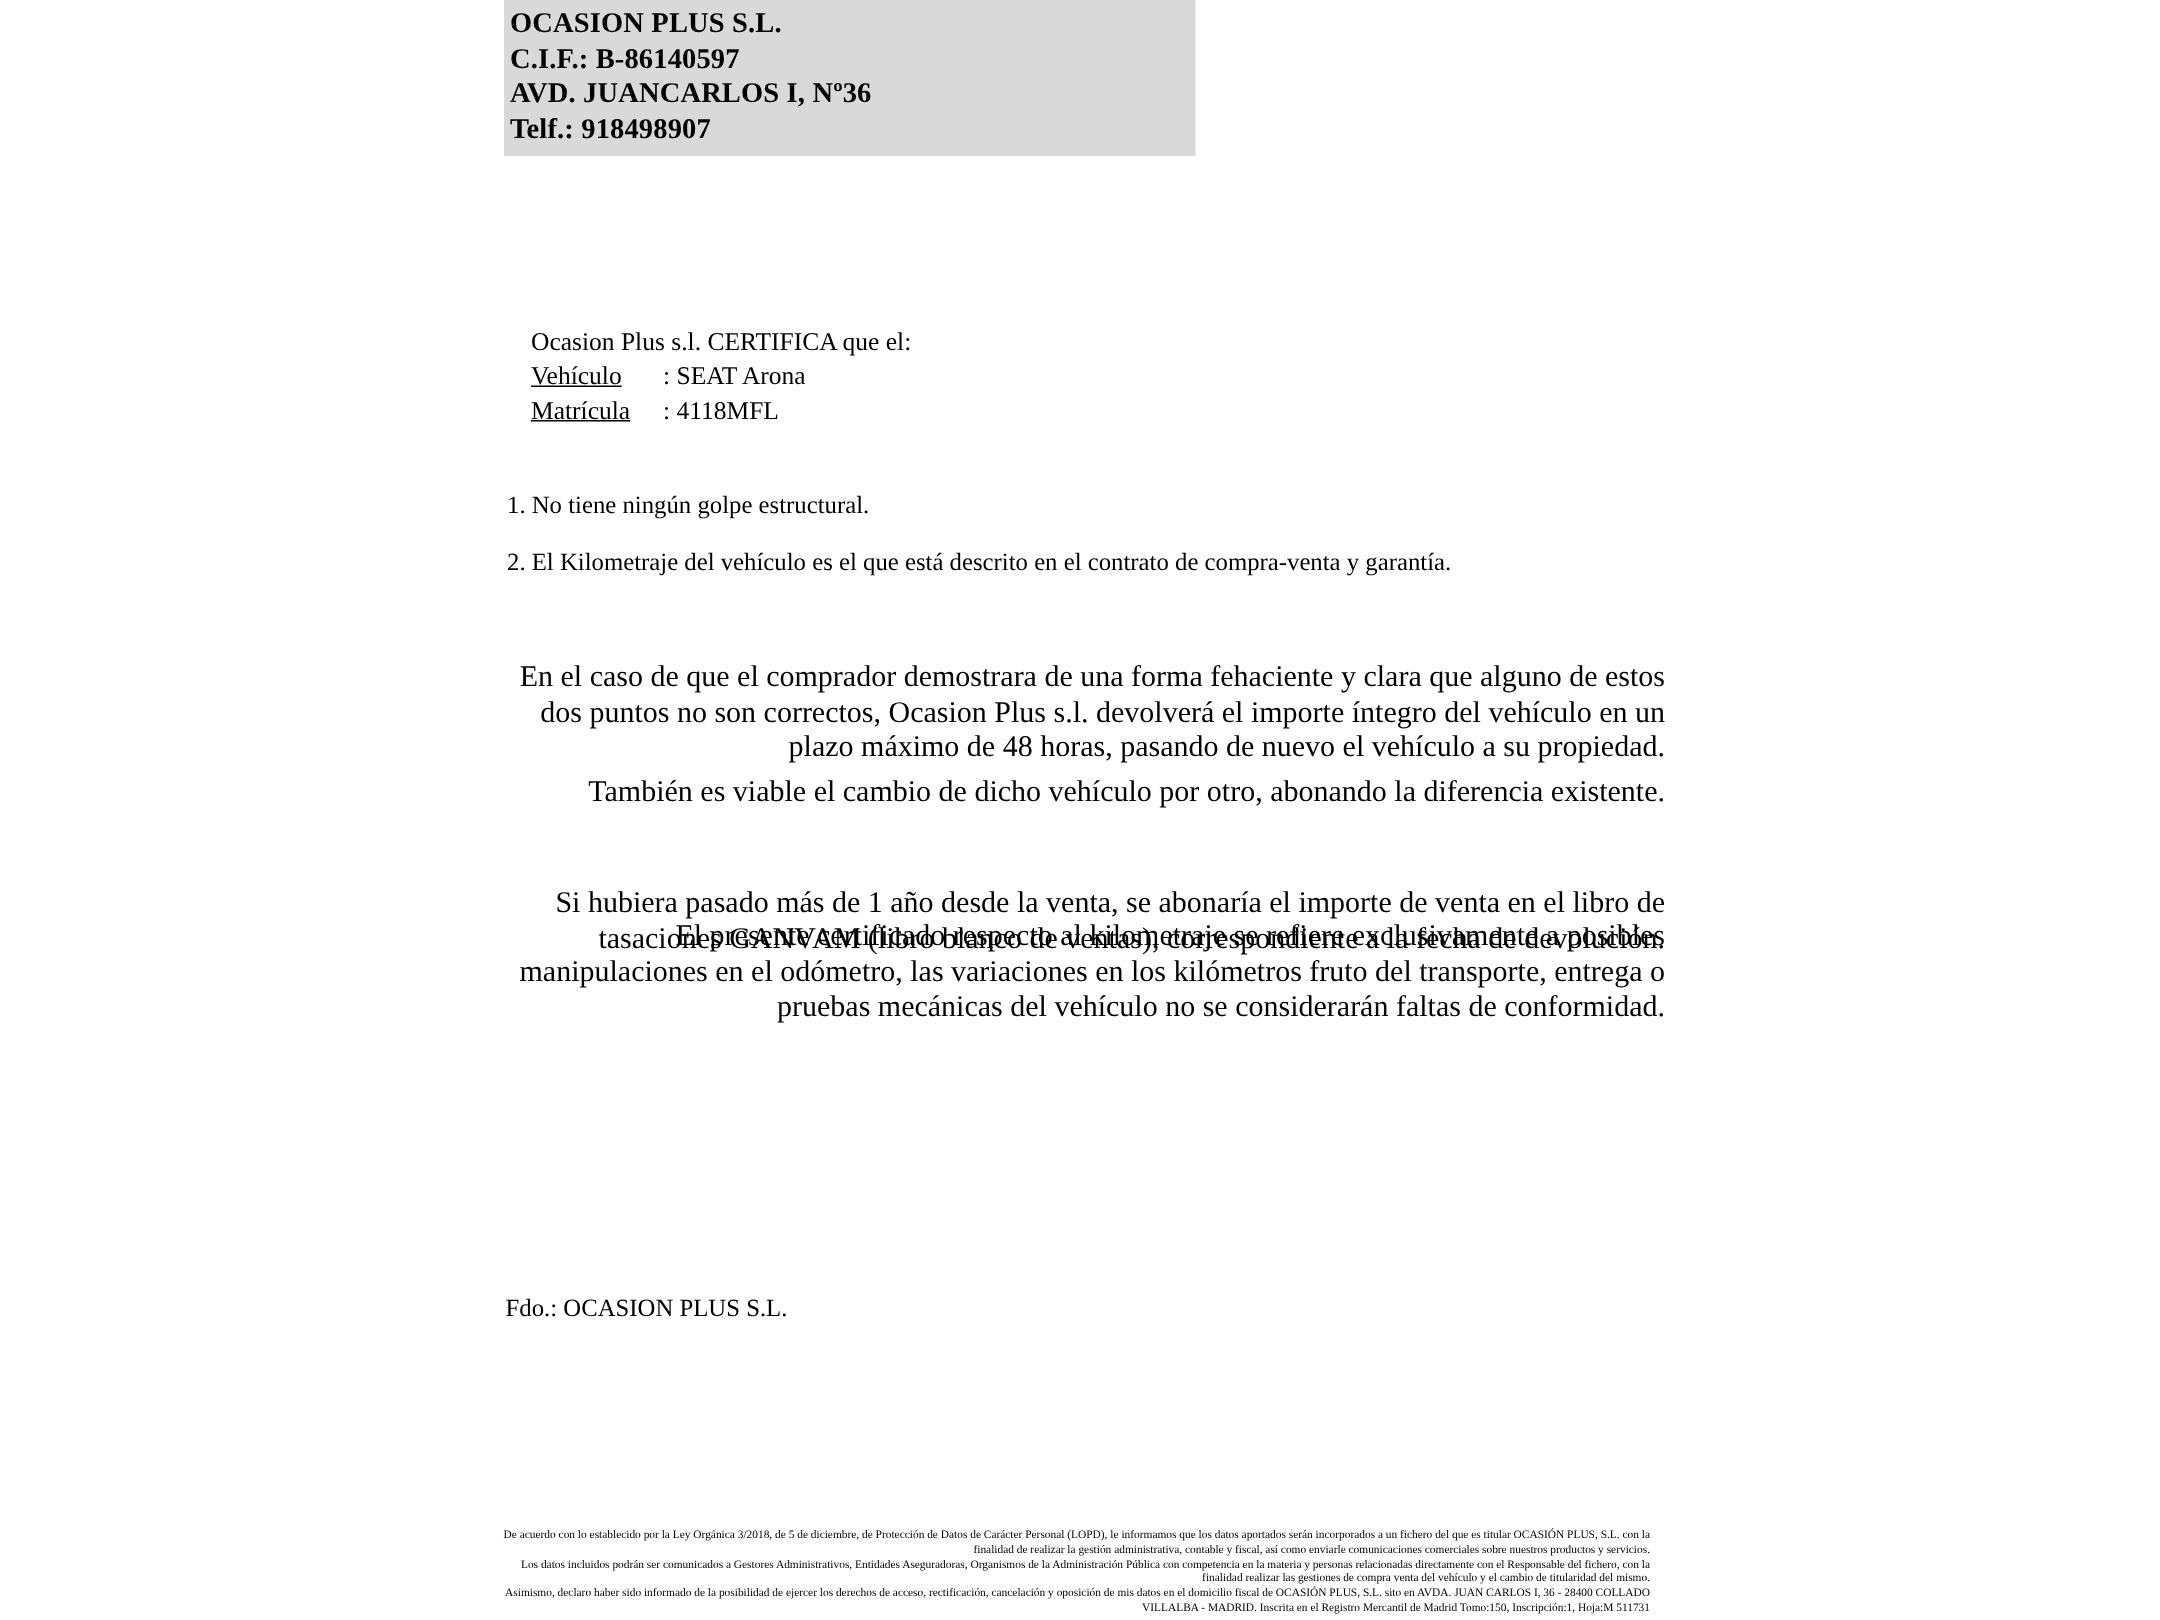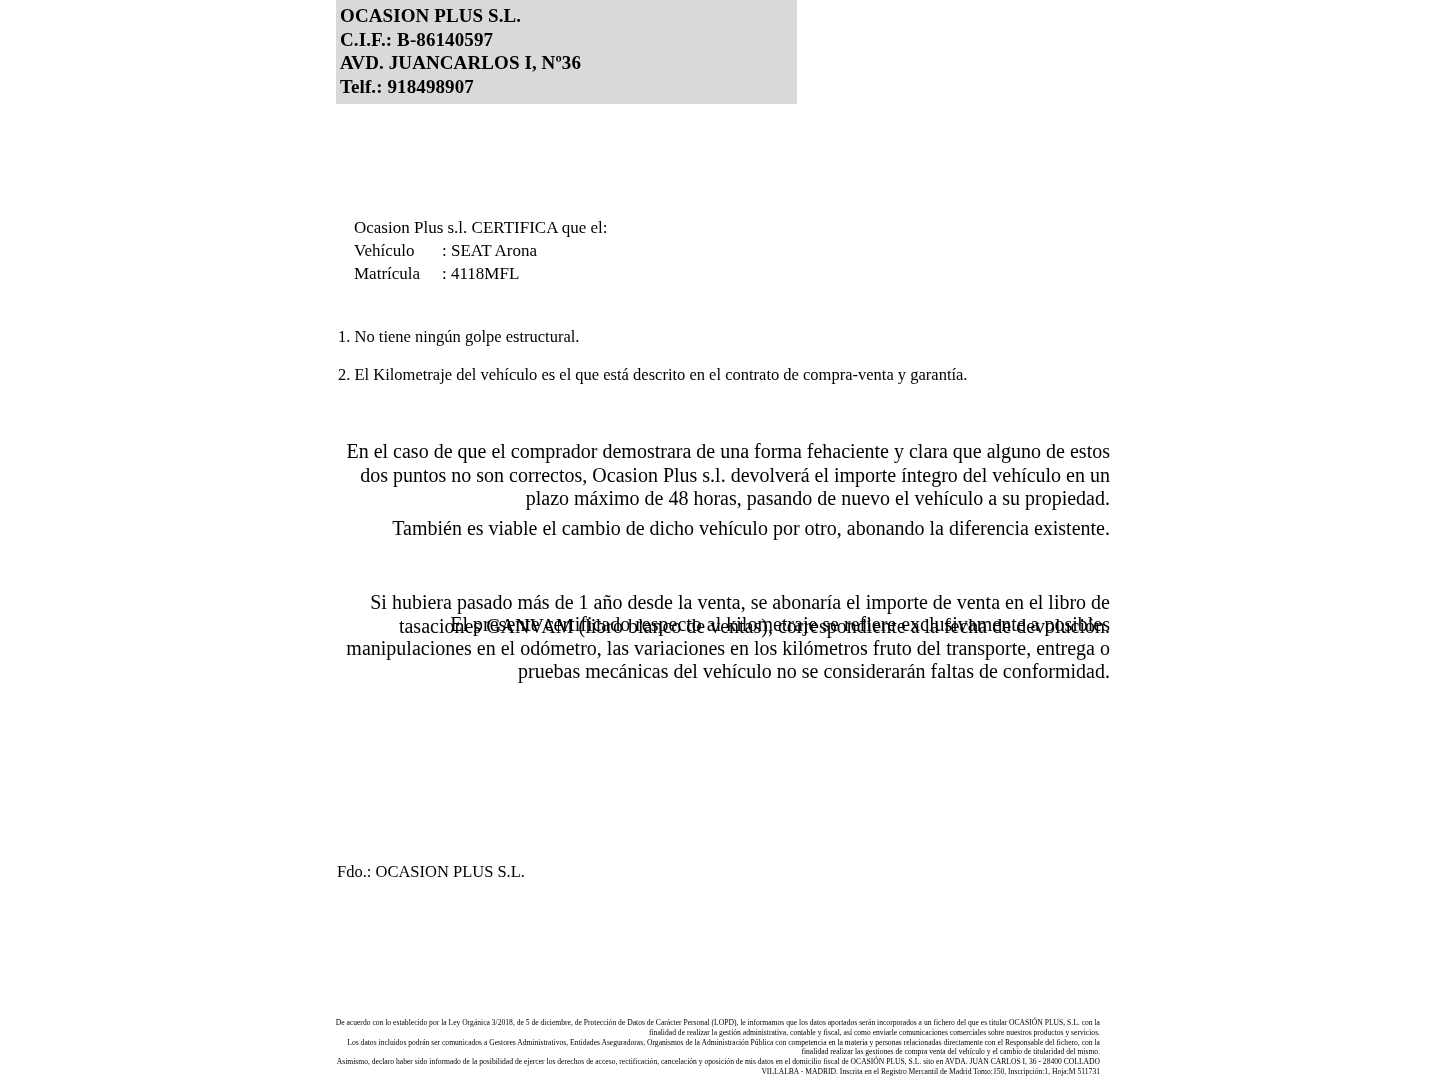--- a/index.html
+++ b/index.html
@@ -54,20 +54,21 @@
     top: 216px;
     font-size: 17px;
     line-height: 23px;
     margin-left: 16px;
   }
   .field-row {
     display: flex;
     align-items: baseline;
   }
   .field-label {
+    text-decoration: underline;
     width: 88px;
     display: inline-block;
   }
   .field-value {
     display: inline-block;
   }
 
   
   .point {
     position: absolute;

